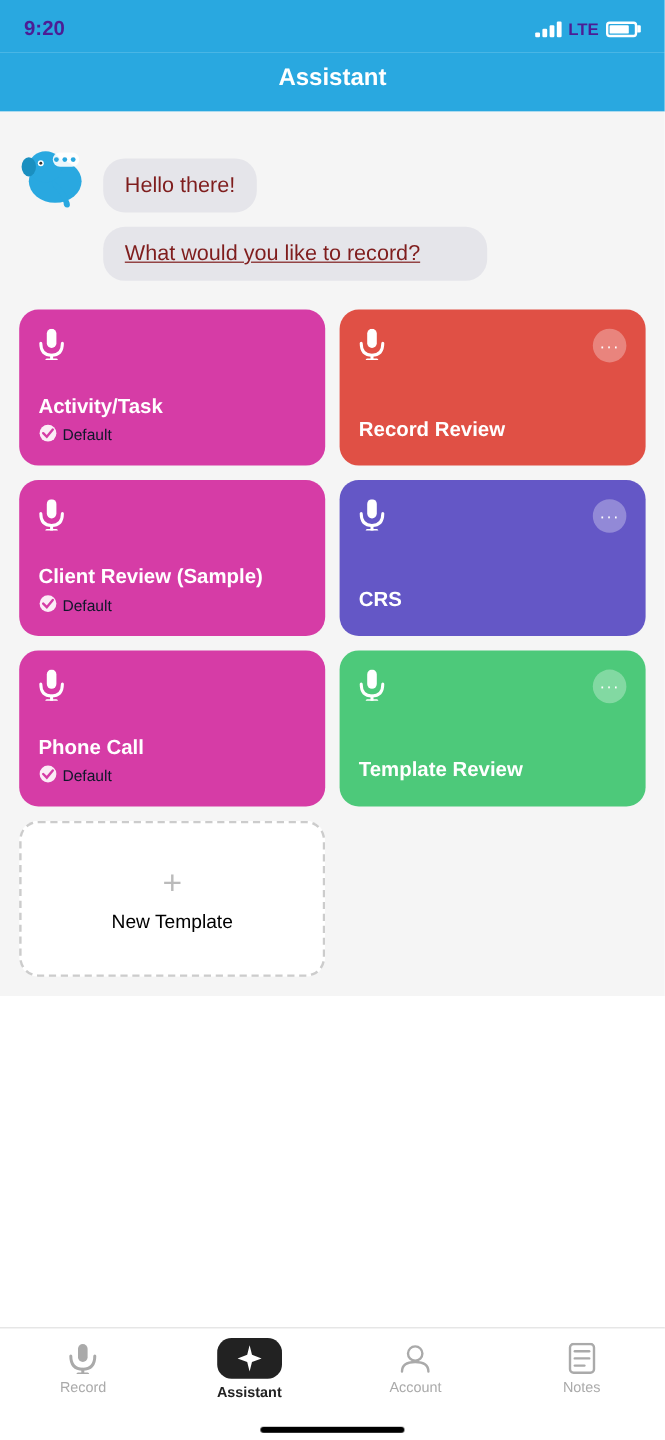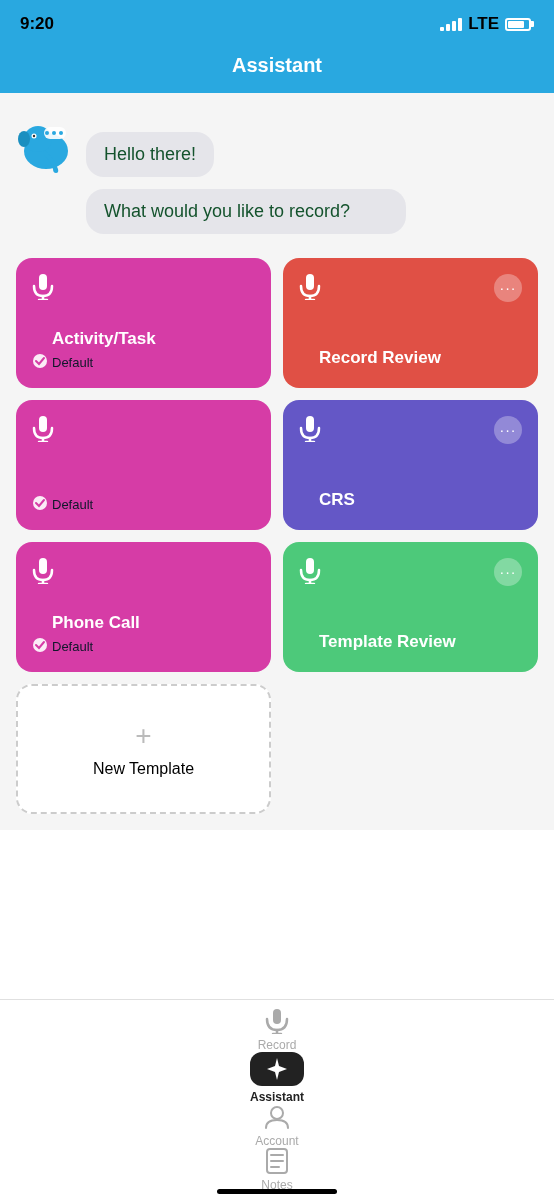--- a/index.html
+++ b/index.html
@@ -15,42 +15,42 @@
     
     .status-bar {
       background: #29a8e0;
       display: flex;
       justify-content: space-between;
       align-items: center;
       padding: 12px 20px 8px;
       height: 44px;
     }
     .status-time {
-      color: #000000;
+      color: #4c1d95;
       font-size: 17px;
       font-weight: 600;
     }
     .status-icons {
       display: flex;
       align-items: center;
       gap: 6px;
     }
     .signal-bars {
       display: flex;
       align-items: flex-end;
       gap: 2px;
     }
     .signal-bar {
       background: white;
       width: 4px;
       border-radius: 1px;
     }
     .lte-text {
-      color: #000000;
-      font-size: 17px;
+      color: #4c1d95;
+      font-size: 14px;
       font-weight: 600;
     }
     .battery-icon {
       display: flex;
       align-items: center;
     }
     .battery-body {
       width: 26px;
       height: 13px;
       border: 2px solid white;
@@ -101,25 +101,26 @@
     .mascot-icon {
       width: 60px;
       height: 60px;
       flex-shrink: 0;
     }
     .chat-bubble {
       background: #e5e5ea;
       border-radius: 18px;
       padding: 12px 18px;
       font-size: 18px;
-      color: #14532d;
+      color: #7f1d1d;
       max-width: 320px;
     }
     .chat-bubble-indent {
       margin-left: 70px;
+      text-decoration: underline;
     }
 
     
     .grid-section {
       background: #f5f5f5;
       padding: 8px 16px 16px;
     }
     .card-grid {
       display: grid;
       grid-template-columns: 1fr 1fr;
@@ -155,21 +156,20 @@
       color: white;
       font-size: 14px;
       letter-spacing: 1px;
     }
     .card-bottom {}
     .card-title {
       color: white;
       font-size: 17px;
       font-weight: 700;
       margin-bottom: 4px;
-      margin-left: 20px;
     }
     .card-badge {
       display: flex;
       align-items: center;
       gap: 4px;
     }
     .badge-icon {
       color: white;
       font-size: 14px;
     }
@@ -204,22 +204,21 @@
     
     .bottom-nav {
       position: fixed;
       bottom: 0;
       width: 554px;
       background: white;
       border-top: 1px solid #e0e0e0;
       display: flex;
       justify-content: space-around;
       align-items: center;
-      padding: 8px 0 8px;
-      flex-direction: column;
+      padding: 8px 0 33px;
     }
     .nav-item {
       display: flex;
       flex-direction: column;
       align-items: center;
       gap: 4px;
       cursor: pointer;
       min-width: 80px;
     }
     .nav-label {
@@ -353,20 +352,21 @@
         <span class="card-mic-icon">
           <svg width="22" height="26" viewBox="0 0 22 26" fill="none">
             <rect x="7" y="0" width="8" height="16" rx="4" fill="white"></rect>
             <path d="M2 12 Q2 22 11 22 Q20 22 20 12" stroke="white" stroke-width="2.5" fill="none" stroke-linecap="round"></path>
             <line x1="11" y1="22" x2="11" y2="26" stroke="white" stroke-width="2.5" stroke-linecap="round"></line>
             <line x1="7" y1="26" x2="15" y2="26" stroke="white" stroke-width="2.5" stroke-linecap="round"></line>
           </svg>
         </span>
       </div>
       <div class="card-bottom">
+        <div class="card-title">Client Review (Sample)</div>
         <div class="card-badge">
           <span class="badge-icon">
             <svg width="16" height="16" viewBox="0 0 16 16">
               <circle cx="8" cy="8" r="7" fill="white" opacity="0.9"></circle>
               <path d="M4 8 L7 11 L12 5" stroke="#d63ca6" stroke-width="2" fill="none" stroke-linecap="round"></path>
             </svg>
           </span>
           <span class="badge-text">Default</span>
         </div>
       </div>

